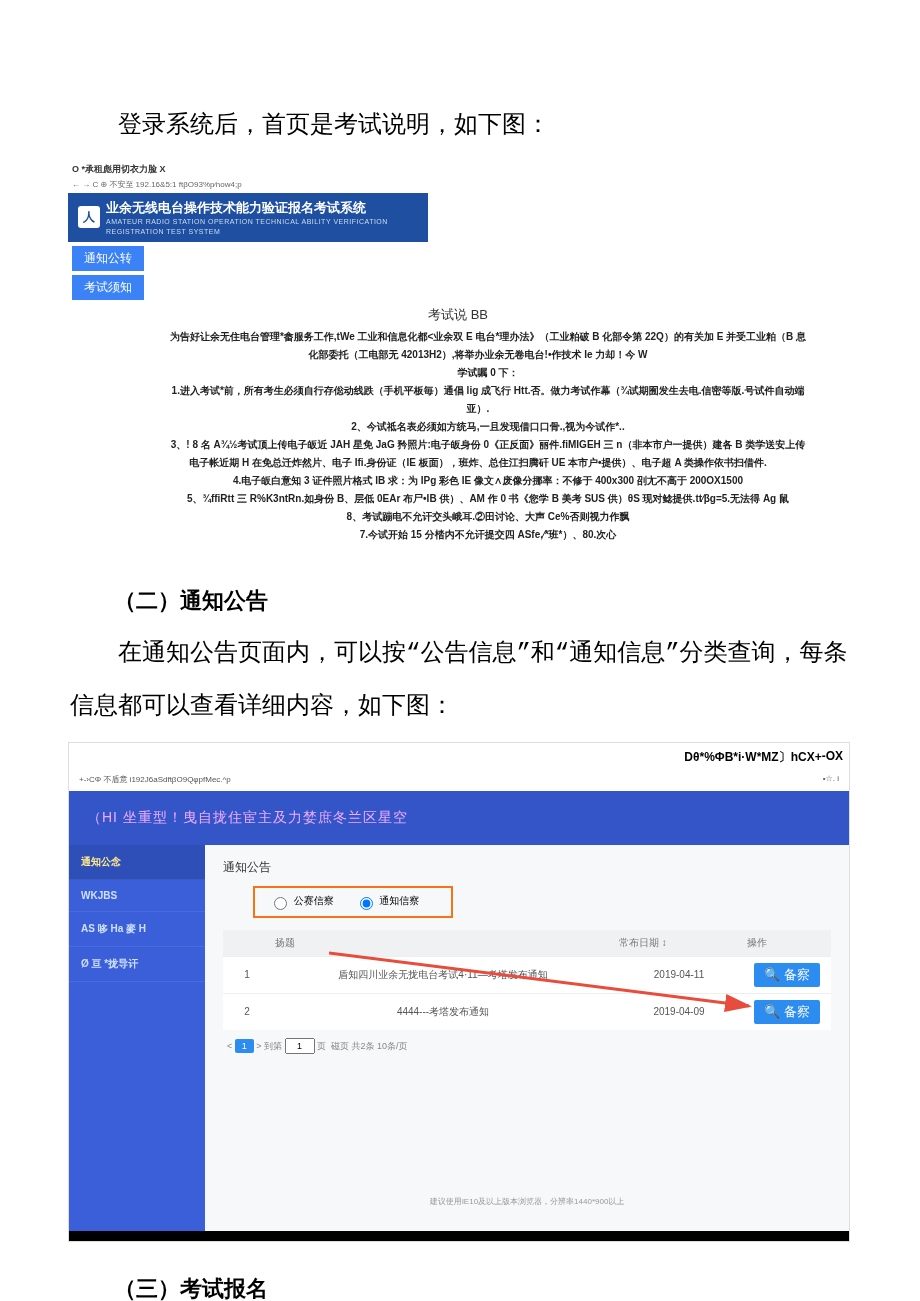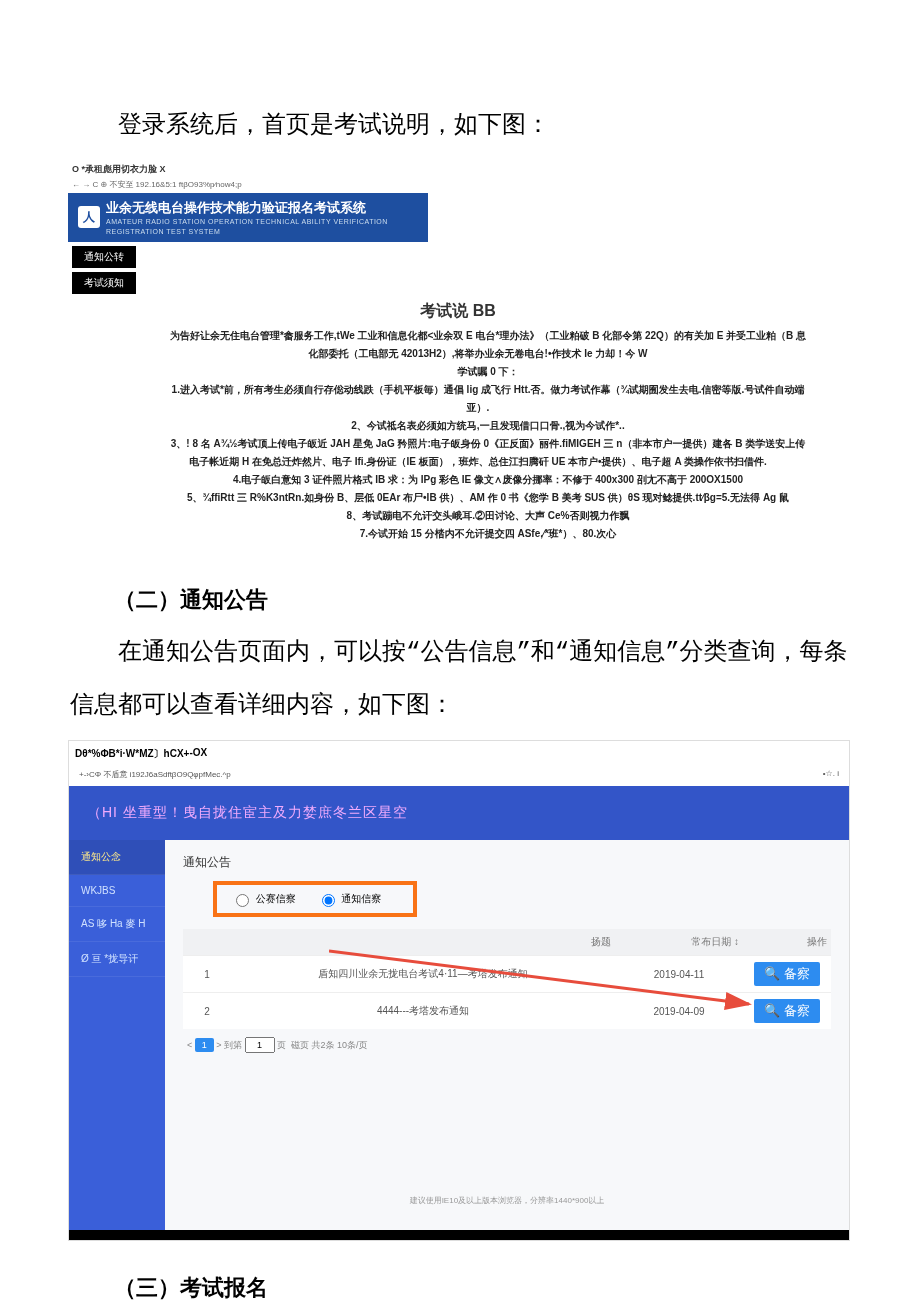--- a/index.html
+++ b/index.html
@@ -54,30 +54,30 @@
     font-size: 13px;
     padding: 6px 10px;
     width: 340px;
     display: flex;
     align-items: center;
     gap: 6px;
   }
   .shot1 .banner .sub { font-size: 7px; font-weight: normal; display:block; color:#cde; letter-spacing: 0.5px;}
   .shot1 .side-btn {
     display: inline-block;
-    background: #000000;
+    background: #3b82f6;
     color: #fff;
-    font-size: 10px;
+    font-size: 12px;
     padding: 4px 12px;
     margin: 4px 0 0 4px;
   }
   .shot1 .content-title {
     text-align: center;
-    font-size: 16px;
-    font-weight: bold;
+    font-size: 13px;
+    font-weight: normal;
     margin: 6px 0 4px 0;
   }
   .shot1 .content-body {
     padding: 0 40px 10px 80px;
     font-size: 10px;
     line-height: 1.8;
     font-weight: bold;
     color: #222;
     text-align: center;
   }
@@ -87,77 +87,78 @@
   .shot2 {
     width: 780px;
     margin: 8px 0 0 -2px;
     font-family: "Microsoft YaHei", sans-serif;
     font-size: 10px;
     border: 1px solid #ddd;
     position: relative;
     background: #fff;
   }
   .shot2 .top-tiny {
-    font-size: 10px;
+    font-size: 12px;
     font-weight: bold;
     padding: 6px 6px 2px 6px;
-    display:flex; justify-content:flex-start;
+    display:flex; justify-content:flex-end;
   }
   .shot2 .url-row {
     font-size: 8px; color:#555; padding: 6px 10px; display:flex; justify-content:space-between;
   }
   .shot2 .blue-banner {
     background: #3355c8;
     color: #f0abfc;
     font-size: 14px;
     padding: 18px 18px;
     letter-spacing: 1px;
   }
   .shot2 .cols { display:flex; }
   .shot2 .sidebar {
-    width: 96px;
+    width: 136px;
     background: #3a5fd9;
     color: #cfe0ff;
     font-size: 10px;
+    font-weight: bold;
   }
   .shot2 .sidebar .item {
     padding: 10px 12px;
     border-bottom: 1px solid rgba(255,255,255,0.08);
   }
   .shot2 .sidebar .item.active { background:#2f4fb8; color:#ffea8a;}
   .shot2 .main {
     flex: 1;
     padding: 14px 18px 18px 18px;
     background: #f7f8fa;
   }
   .shot2 .panel-title {
     font-size: 12px;
     margin-bottom: 10px;
     color:#333;
   }
   .shot2 .radio-row {
-    border: 4px solid #f97316;
+    border: 2px solid #f97316;
     display: inline-block;
     padding: 6px 14px;
     margin: 0 0 12px 30px;
   }
   .shot2 .radio-row label { margin-right: 18px; font-size:10px;}
   .shot2 .radio-row input { vertical-align: middle; margin-right:4px;}
   .shot2 table {
     width: 100%;
     border-collapse: collapse;
     font-size: 10px;
     background:#fff;
   }
   .shot2 th {
     background: #f0f1f3;
     color: #777;
     font-weight: normal;
     padding: 6px 4px;
-    text-align: right;
+    text-align: left;
   }
   .shot2 td {
     padding: 6px 4px;
     text-align: center;
     color: #555;
     border-top: 1px solid #eee;
   }
   .shot2 .btn-view {
     display: inline-block;
     background: #2d8cf0;

